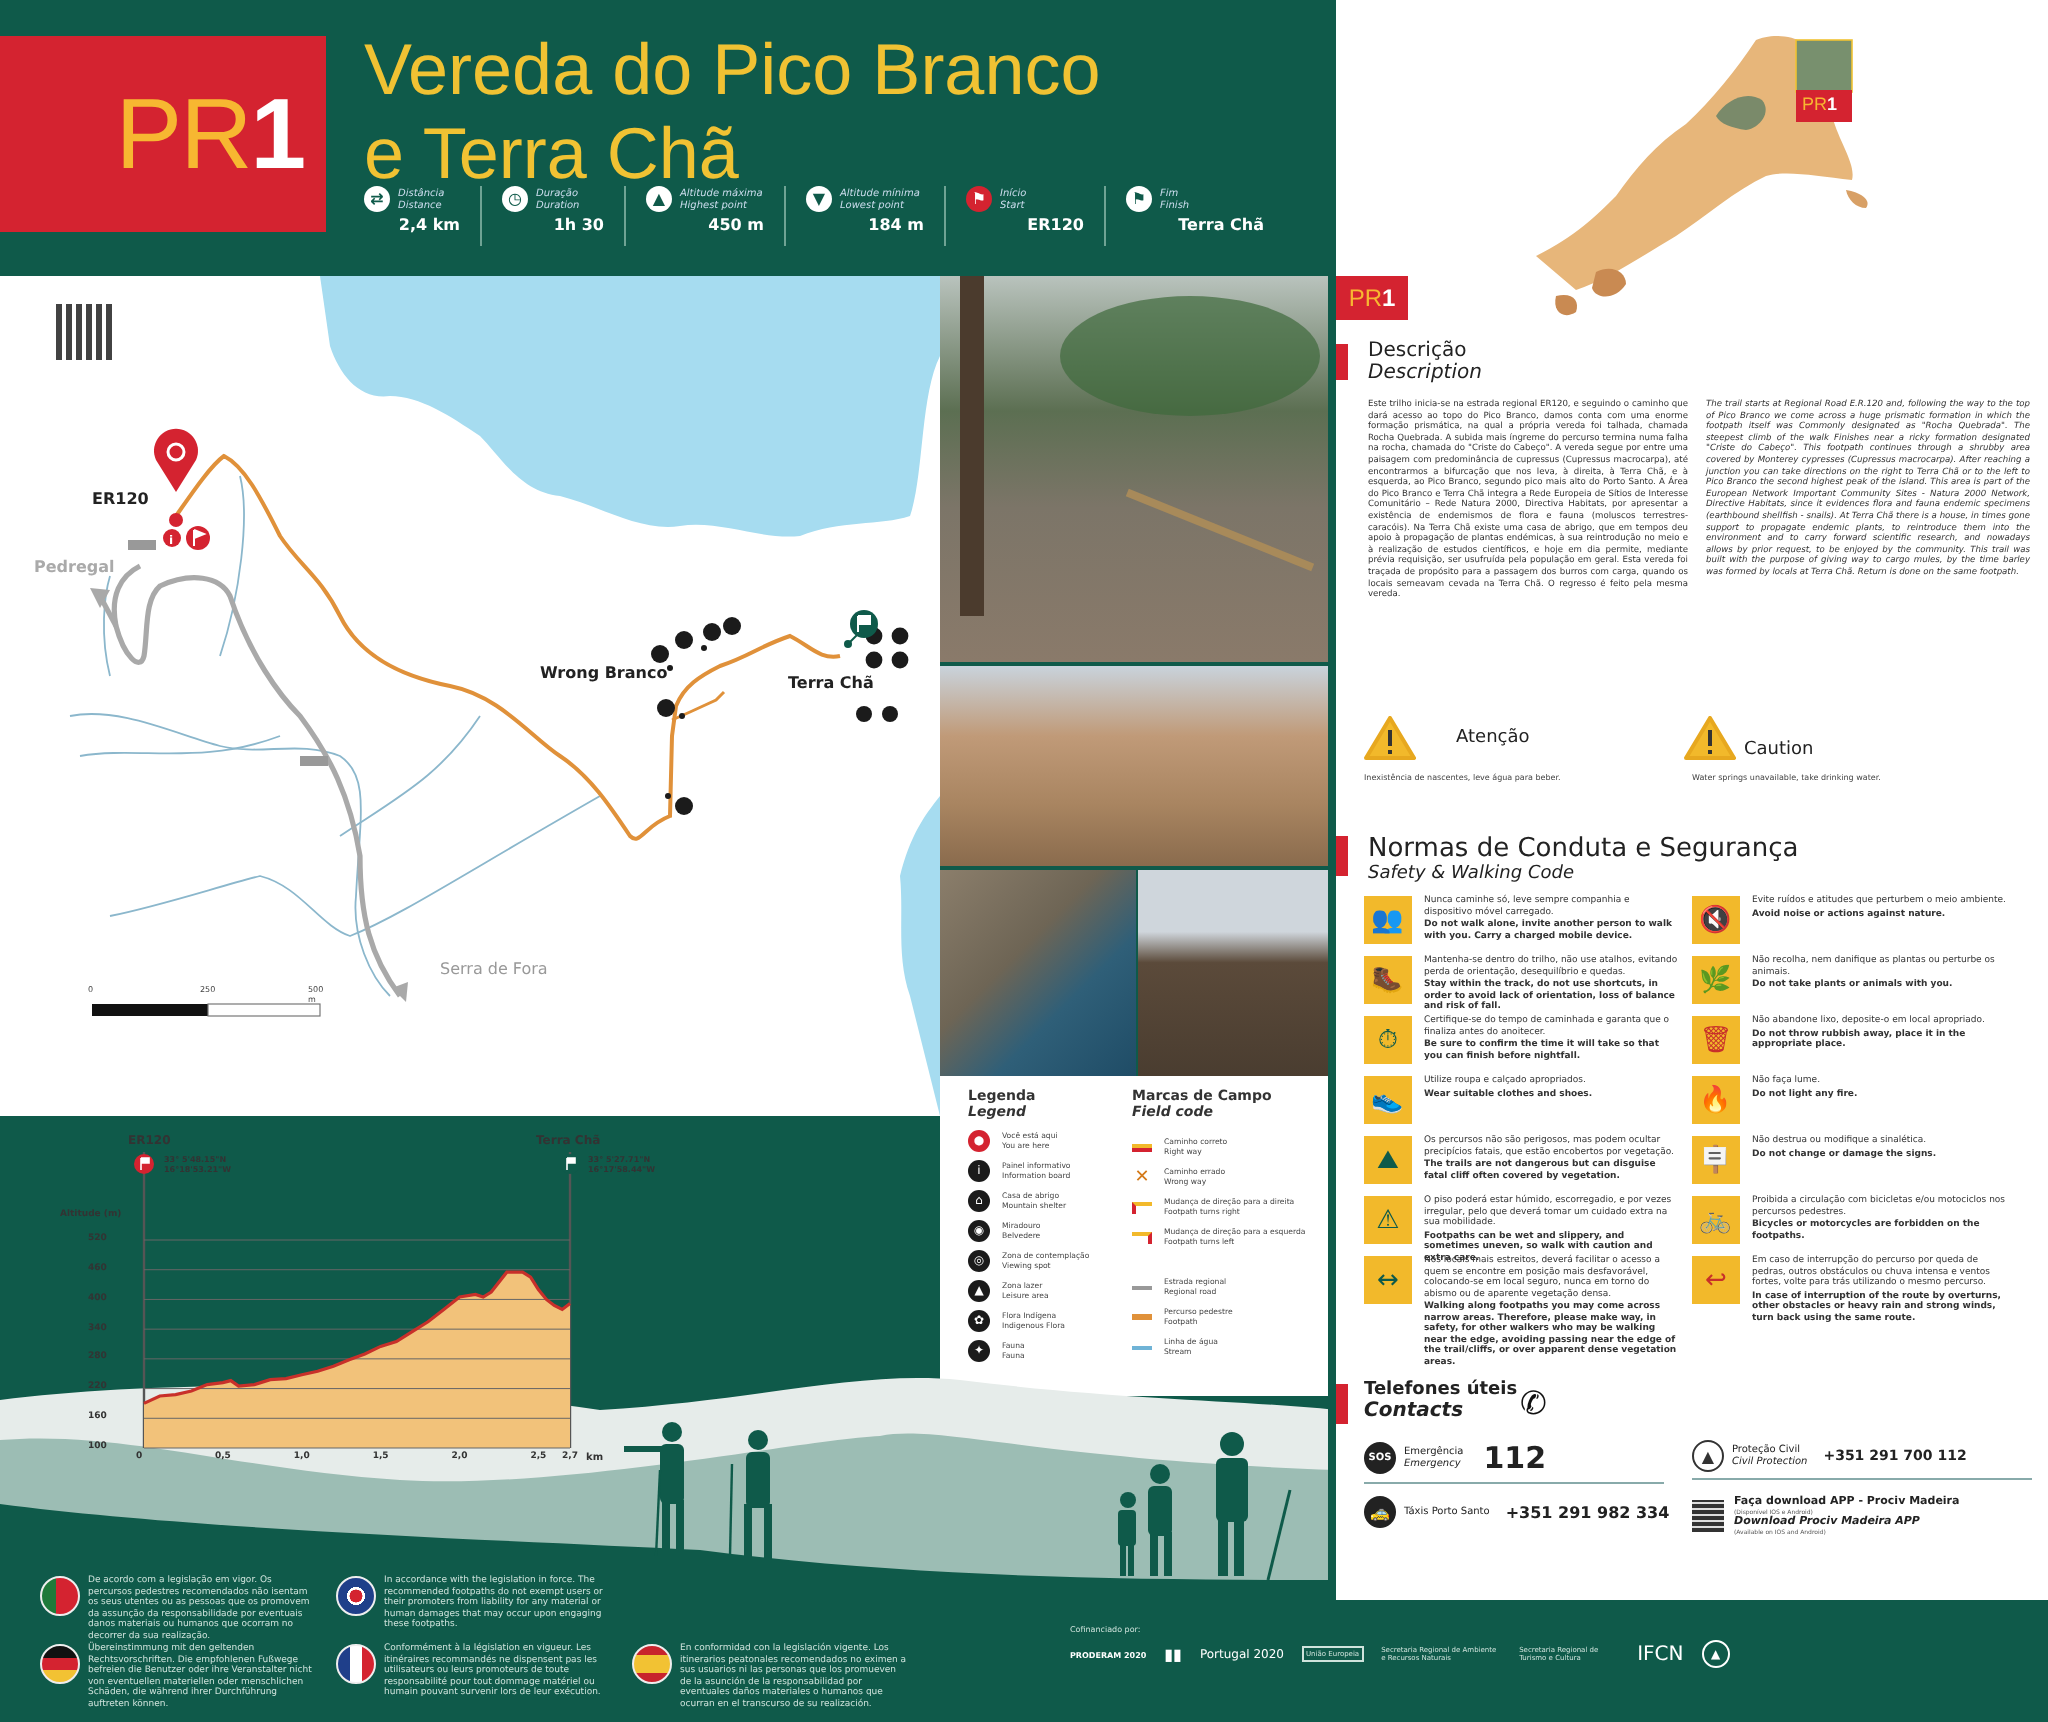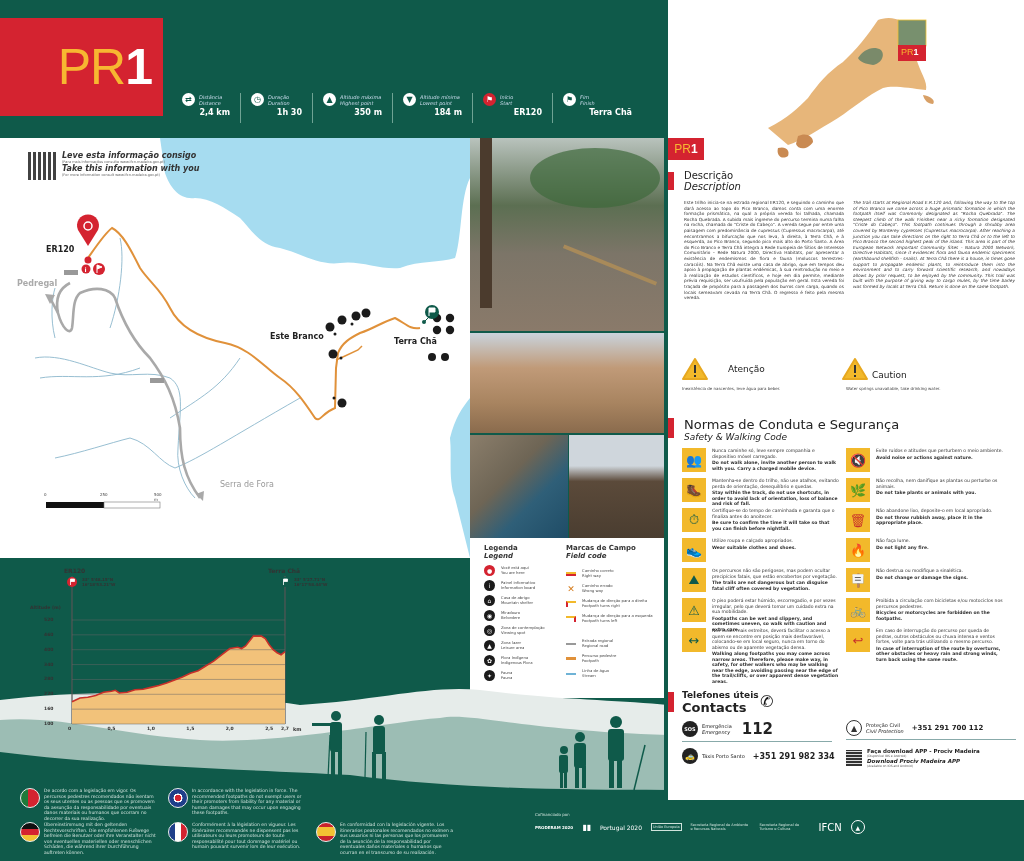--- a/index.html
+++ b/index.html
@@ -37,20 +37,24 @@
 .leg-tx{font-size:3.8px;line-height:4.5px;color:#444}
 </style>
 </head>
 <body>
 
 <div id="header" class="abs">
   <div id="pr-badge" class="abs">
     <span class="pr">PR</span>
       <span class="one">1</span>
   </div>
+  <div id="title" class="abs">
+    <div>Vereda do Pico Branco</div>
+    <div>e Terra Chã</div>
+  </div>
   <div id="stats" class="abs">
     <div class="stat" style="width:60px">
       <div class="top">
           <span class="ic">⇄</span>
           <span>
             <div class="lbl">Distância</div>
             <div class="lbl">Distance</div>
           </span>
         </div>
       <div class="val">2,4 km</div>
@@ -66,21 +70,21 @@
       <div class="val">1h 30</div>
     </div>
     <div class="stat" style="width:80px">
       <div class="top">
           <span class="ic">▲</span>
           <span>
             <div class="lbl">Altitude máxima</div>
             <div class="lbl">Highest point</div>
           </span>
         </div>
-      <div class="val">350 m</div>
+      <div class="val">450 m</div>
     </div>
     <div class="stat" style="width:80px">
       <div class="top">
           <span class="ic">▼</span>
           <span>
             <div class="lbl">Altitude mínima</div>
             <div class="lbl">Lowest point</div>
           </span>
         </div>
       <div class="val">184 m</div>
@@ -166,29 +170,23 @@
     <circle cx="424" cy="324" r="2" fill="#0f5a4a"></circle>
     <line x1="424" y1="324" x2="430" y2="318" stroke="#0f5a4a" stroke-width="1"></line>
     <circle cx="432" cy="314" r="7" fill="#0f5a4a"></circle>
     <path d="M429,310 L429,318 M429,310 L435,310 L435,314 L429,314" stroke="#fff" fill="#fff" stroke-width="1"></path>
 
     <rect x="46" y="504" width="58" height="6" fill="#111"></rect>
     <rect x="104" y="504" width="56" height="6" fill="#fff" stroke="#777" stroke-width="0.6"></rect>
   </svg>
 
   <div class="abs" style="left:28px;top:14px;width:28px;height:28px;background:repeating-linear-gradient(90deg,#222 0 3px,#fff 3px 5px),#222;opacity:.85"></div>
-  <div class="abs" style="left:62px;top:13px">
-    <div style="font-size:8px;font-weight:bold;font-style:italic;color:#333">Leve esta informação consigo</div>
-    <div style="font-size:3.5px;color:#666">(Para mais informações consulte www.ifcn.madeira.gov.pt)</div>
-    <div style="font-size:8px;font-weight:bold;font-style:italic;color:#333">Take this information with you</div>
-    <div style="font-size:3.5px;color:#666">(For more information consult www.ifcn.madeira.gov.pt)</div>
-  </div>
   <div class="abs" style="left:46px;top:107px;font-size:8px;font-weight:bold;color:#222">ER120</div>
   <div class="abs" style="left:17px;top:141px;font-size:8px;font-weight:bold;color:#aaa">Pedregal</div>
-  <div class="abs" style="left:270px;top:194px;font-size:8px;font-weight:bold;color:#222">Este Branco</div>
+  <div class="abs" style="left:270px;top:194px;font-size:8px;font-weight:bold;color:#222">Wrong Branco</div>
   <div class="abs" style="left:394px;top:199px;font-size:8px;font-weight:bold;color:#222">Terra Chã</div>
   <div class="abs" style="left:220px;top:342px;font-size:8px;color:#999">Serra de Fora</div>
   <div class="abs" style="left:44px;top:354px;width:120px;font-size:4px;color:#444">
     <span style="position:absolute;left:0">0</span>
     <span style="position:absolute;left:56px">250</span>
     <span style="position:absolute;left:110px">500 m</span>
   </div>
 </div>
 
 <div id="photos" class="abs">
@@ -533,21 +531,21 @@
       <div class="rule-ic" style="left: 178px; top: 628px; color: rgb(200, 48, 42);">↩</div>
       <div class="rule-tx" style="left: 208px; top: 628px; width: 128px;">
         <div>Em caso de interrupção do percurso por queda de pedras, outros obstáculos ou chuva intensa e ventos fortes, volte para trás utilizando o mesmo percurso.</div>
         <div style="font-weight: bold; margin-top: 1px;">In case of interruption of the route by overturns, other obstacles or heavy rain and strong winds, turn back using the same route.</div>
       </div>
     </div>
 
   <div class="hdr-red" style="left:0;top:692px;height:20px"></div>
   <div class="abs" style="left:14px;top:690px">
     <div style="font-size:9px;font-weight:bold;color:#222">Telefones úteis</div>
-    <div style="font-size:13px;font-weight:bold;color:#222">Contacts</div>
+    <div style="font-size:10px;font-style:italic;font-weight:bold;color:#222">Contacts</div>
   </div>
   <div class="abs" style="left:92px;top:692px;font-size:16px;color:#111">✆</div>
 
   <div class="abs" style="left:14px;top:720px;display:flex;align-items:center;gap:4px;width:150px;border-bottom:1px solid #8aa;padding-bottom:3px">
     <span style="width:16px;height:16px;border-radius:50%;background:#222;color:#fff;font-size:5px;font-weight:bold;display:flex;align-items:center;justify-content:center">SOS</span>
     <span>
         <div style="font-size:5px;color:#222">Emergência</div>
         <div style="font-size:5px;font-style:italic;color:#222">Emergency</div>
       </span>
     <span style="font-size:15px;font-weight:bold;color:#222;margin-left:6px">112</span>

